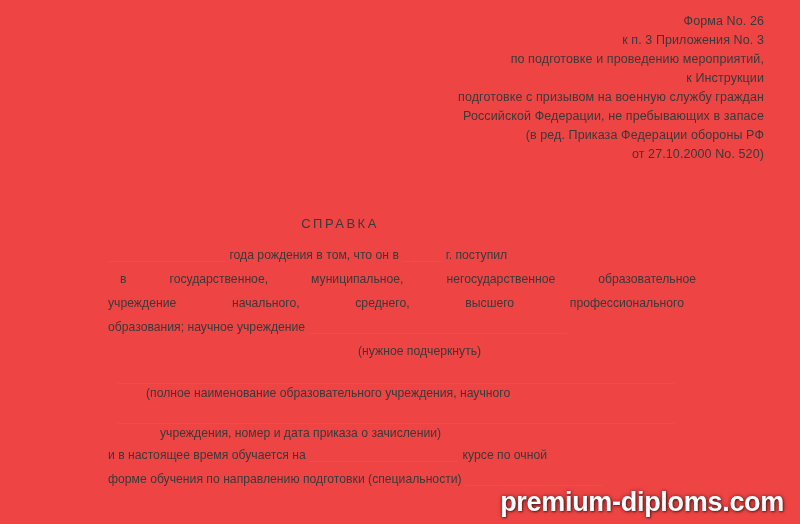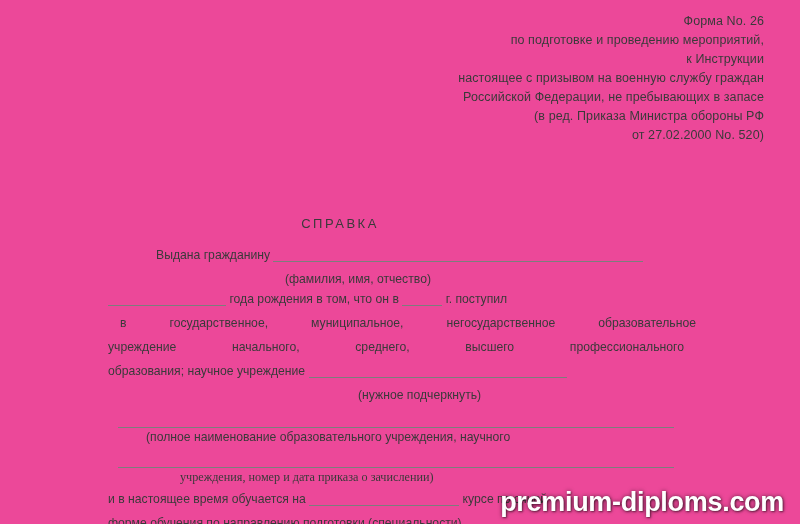--- a/index.html
+++ b/index.html
@@ -12,21 +12,21 @@
     background: #ffffff;
     font-family: "Liberation Serif", serif;
     color: #2b2b2b;
     overflow: hidden;
   }
   .page {
     position: relative;
     width: 800px;
     height: 524px;
     box-sizing: border-box;
-    background: #ec4899;
+    background: #ef4444;
   }
 
   
   .header {
     position: absolute;
     top: 12px;
     right: 36px;
     width: 520px;
     text-align: right;
     font-family: "Liberation Sans", sans-serif;
@@ -99,40 +99,34 @@
     letter-spacing: -0.3px;
   }
 </style>
 </head>
 <body>
 
 <div class="page">
 
   <div class="header">
     <div>Форма No. 26</div>
+    <div>к п. 3 Приложения No. 3</div>
     <div>по подготовке и проведению мероприятий,</div>
     <div>к Инструкции</div>
-    <div>настоящее с призывом на военную службу граждан</div>
+    <div>подготовке с призывом на военную службу граждан</div>
     <div>Российской Федерации, не пребывающих в запасе</div>
-    <div>(в ред. Приказа Министра обороны РФ</div>
-    <div>от 27.02.2000 No. 520)</div>
+    <div>(в ред. Приказа Федерации обороны РФ</div>
+    <div>от 27.10.2000 No. 520)</div>
   </div>
 
   <div class="title">СПРАВКА</div>
 
   <div class="body">
 
-    <div class="row">
-      <span class="caption" style="margin-left:48px;">Выдана гражданину</span>
-      <span class="line" style="width:370px;"></span>
-    </div>
 
-    <div class="row" style="height:20px;">
-      <span class="caption" style="margin-left:177px;">(фамилия, имя, отчество)</span>
-    </div>
 
     <div class="row">
       <span class="line" style="width:118px;margin-left:0px;"></span>
       <span class="caption">года рождения в том, что он в</span>
       <span class="line" style="width:40px;"></span>
       <span class="caption">г. поступил</span>
     </div>
 
     <div class="row">
       <span class="caption justified" style="width:576px;display:inline-block;margin-left:12px;">в  государственное,  муниципальное,  негосударственное  образовательное</span>
@@ -153,21 +147,21 @@
       <span class="line" style="width:556px;margin-left:10px;"></span>
     </div>
     <div class="row" style="height:24px;">
       <span class="caption" style="margin-left:38px;margin-top:40px;">(полное наименование образовательного учреждения, научного</span>
     </div>
 
     <div class="row" style="height:16px;">
       <span class="line" style="width:556px;margin-left:10px;"></span>
     </div>
     <div class="row" style="height:22px;">
-      <span class="caption" style="margin-left:72px;font-family:Liberation Serif, serif;">учреждения, номер и дата приказа о зачислении)</span>
+      <span class="caption" style="margin-left:52px;">учреждения, номер и дата приказа о зачислении)</span>
     </div>
 
     <div class="row">
       <span class="caption">и  в  настоящее  время  обучается  на</span>
       <span class="line" style="width:150px;"></span>
       <span class="caption">курсе по очной</span>
     </div>
 
     <div class="row">
       <span class="caption">форме обучения по направлению подготовки (специальности)</span>

